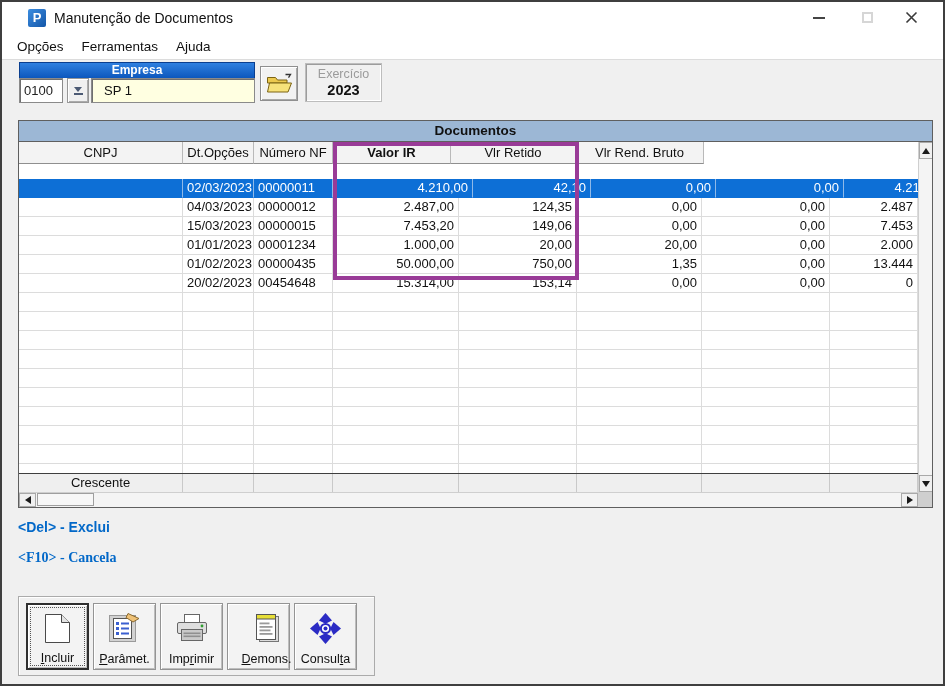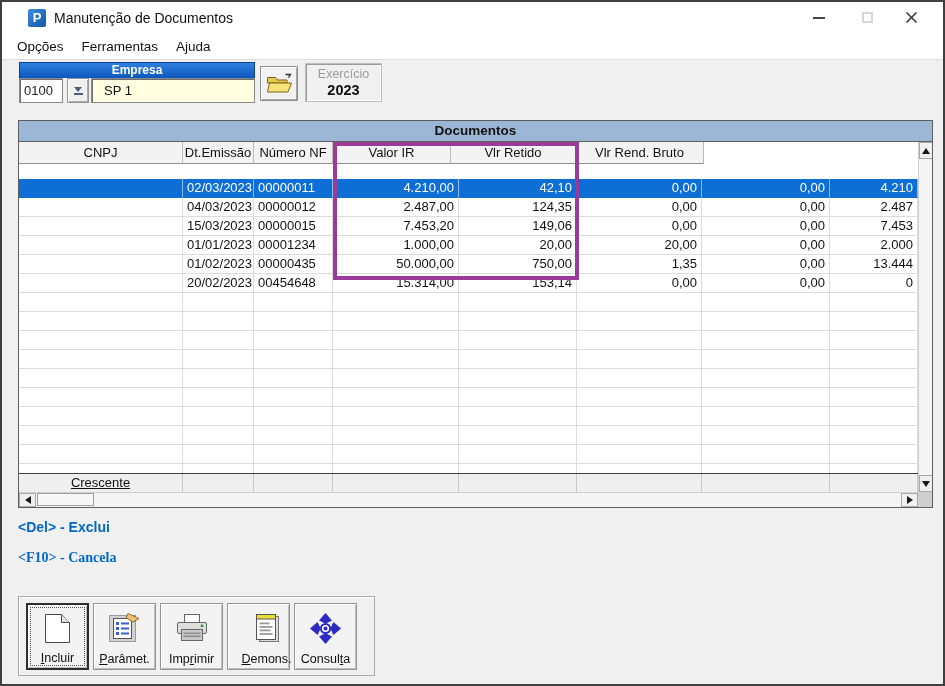--- a/index.html
+++ b/index.html
@@ -142,33 +142,33 @@
 
   <div class="exercicio-group">
     <div class="exercicio-label">Exercício</div>
     <div class="exercicio-value">2023</div>
   </div>
 
   <div class="grid">
     <div class="grid-title">Documentos</div>
     <div class="grid-header" id="grid-header">
         <div class="hcell" style="width: 164px;">CNPJ</div>
-        <div class="hcell" style="width: 71px;">Dt.Emissão</div>
+        <div class="hcell" style="width: 71px;">Dt.Opções</div>
         <div class="hcell" style="width: 79px;">Número NF</div>
-        <div class="hcell" style="width: 118px;">Valor IR</div>
+        <div class="hcell" style="width: 118px; font-weight: bold;">Valor IR</div>
         <div class="hcell" style="width: 125px;">Vlr Retido</div>
         <div class="hcell" style="width: 128px;">Vlr Rend. Bruto</div>
         <div class="hcell" style="width: 88px; margin-top: 48px;">Valor do</div>
       </div>
     <div class="grid-body" id="grid-body">
         <div class="grow selected">
           <div class="cell" style="width: 164px; text-align: left;"></div>
           <div class="cell" style="width: 71px; text-align: right;">02/03/2023</div>
           <div class="cell" style="width: 79px; text-align: left;">00000011</div>
-          <div class="cell" style="width: 126px; text-align: right;">4.210,00</div>
+          <div class="cell" style="width: 140px; text-align: right;">4.210,00</div>
           <div class="cell" style="width: 118px; text-align: right;">42,10</div>
           <div class="cell" style="width: 125px; text-align: right;">0,00</div>
           <div class="cell" style="width: 128px; text-align: right;">0,00</div>
           <div class="cell" style="width: 88px; text-align: right;">4.210</div>
         </div>
         <div class="grow">
           <div class="cell" style="width: 164px; text-align: left;"></div>
           <div class="cell" style="width: 71px; text-align: right;">04/03/2023</div>
           <div class="cell" style="width: 79px; text-align: left;">00000012</div>
           <div class="cell" style="width: 126px; text-align: right;">2.487,00</div>
@@ -312,21 +312,21 @@
           <div class="cell" style="width: 71px; text-align: right;"></div>
           <div class="cell" style="width: 79px; text-align: left;"></div>
           <div class="cell" style="width: 126px; text-align: right;"></div>
           <div class="cell" style="width: 118px; text-align: right;"></div>
           <div class="cell" style="width: 125px; text-align: right;"></div>
           <div class="cell" style="width: 128px; text-align: right;"></div>
           <div class="cell" style="width: 88px; text-align: right;"></div>
         </div>
       </div>
     <div class="grid-footer" id="grid-footer">
-        <div class="fcell" style="width: 164px; text-decoration: underline;">Crescente</div>
+        <div class="fcell" style="width: 164px;">Crescente</div>
         <div class="fcell" style="width: 71px;"></div>
         <div class="fcell" style="width: 79px;"></div>
         <div class="fcell" style="width: 126px;"></div>
         <div class="fcell" style="width: 118px;"></div>
         <div class="fcell" style="width: 125px;"></div>
         <div class="fcell" style="width: 128px;"></div>
         <div class="fcell" style="width: 88px;"></div>
       </div>
 
     <div class="annot-box"></div>

